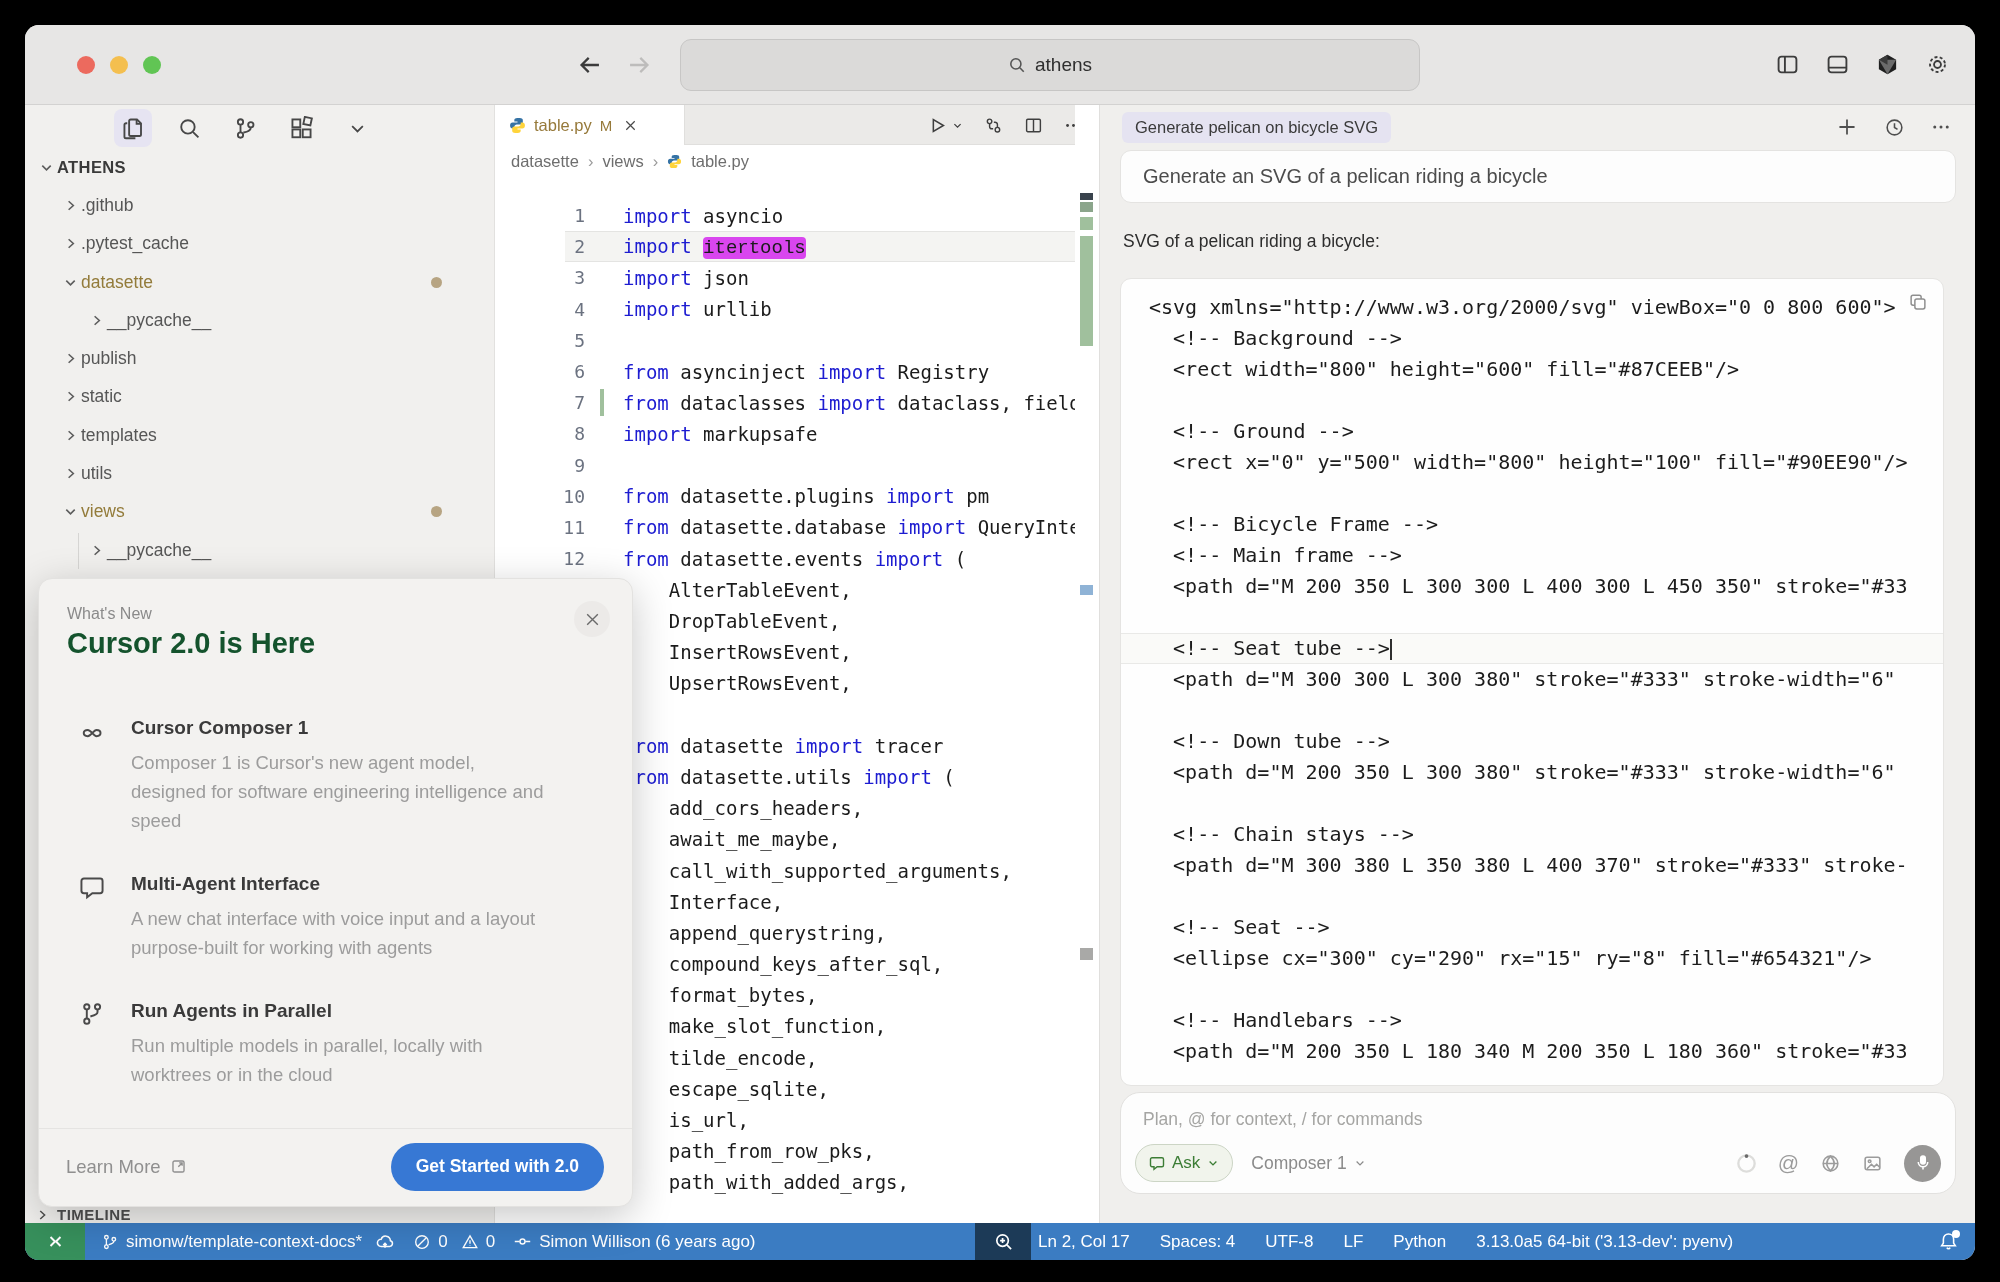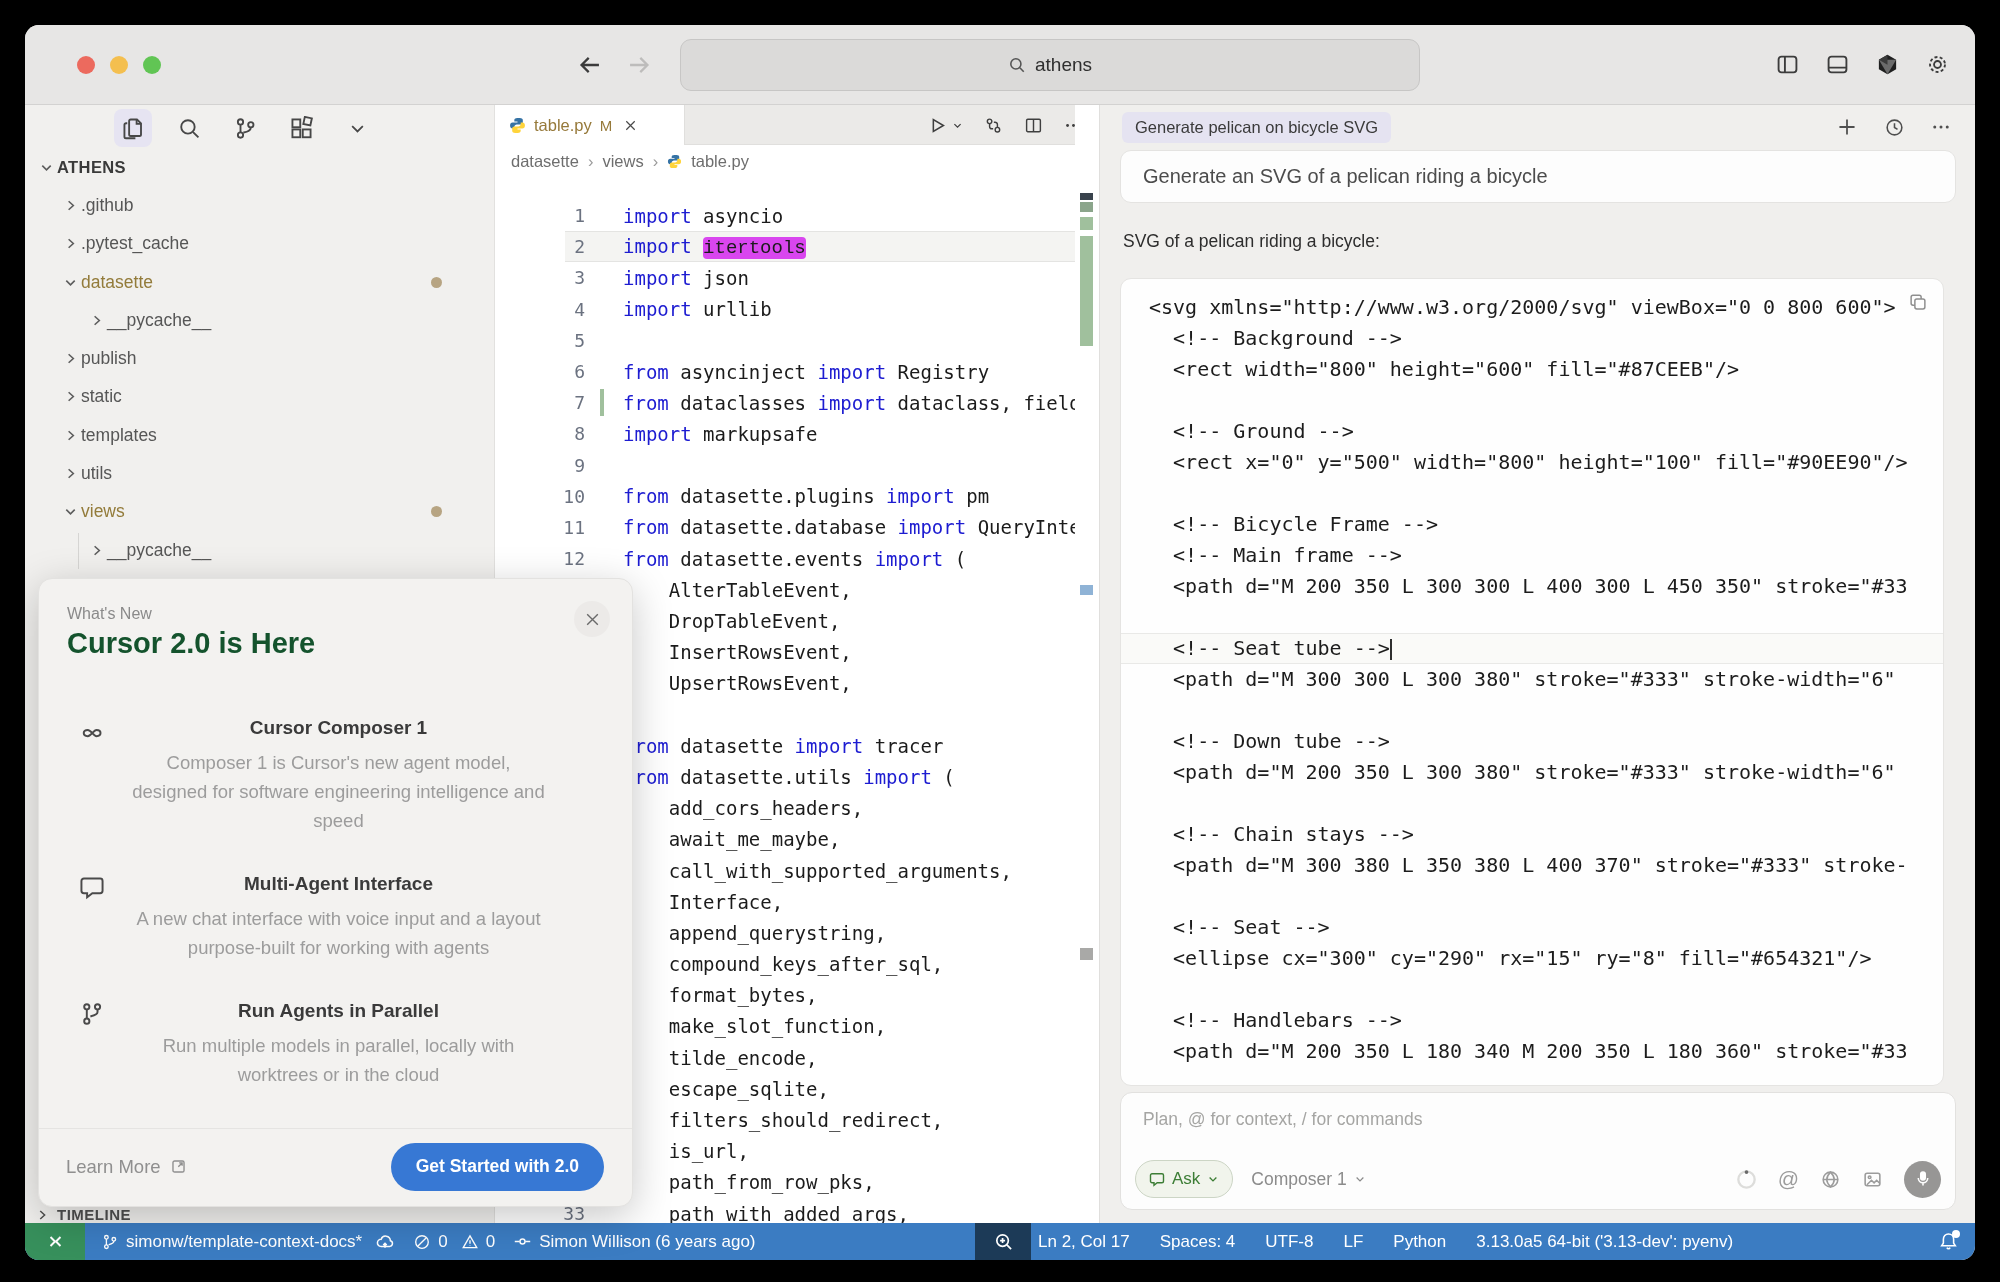--- a/index.html
+++ b/index.html
@@ -60,36 +60,36 @@
   #chat { position:absolute; left:1075px; top:80px; width:875px; height:1118px; background:#f0efed; }
   #chat-chip { position:absolute; left:22px; top:7px; height:31px; background:#e5e3f1; border-radius:6px; padding:0 13px; line-height:31px; font-size:16.5px; color:#3a3a3a; }
   #chat-icons { position:absolute; top:11px; right:24px; display:flex; gap:26px; color:#4f4f4f; align-items:center; }
   #prompt-card { position:absolute; left:20px; right:19px; top:45px; height:53px; background:#fdfdfd; border:1px solid #e4e3e1; border-radius:11px; line-height:51px; padding-left:22px; font-size:20px; color:#4c4c4c; overflow:hidden; }
   #resp-label { position:absolute; left:23px; top:126px; font-size:17.5px; color:#2d2d2d; }
   #code-card { position:absolute; left:20px; top:173px; width:824px; height:808px; background:#fefefe; border:1px solid #e5e4e2; border-radius:11px; overflow:hidden; padding-top:13px; font-family:"DejaVu Sans Mono",monospace; }
   .ccl { height:31px; line-height:31px; white-space:pre; font-size:20px; color:#1c1c1c; padding-left:28px; overflow:hidden; }
   .ccl.cur { background:#fafaf8; border-top:1px solid #e9e9e7; border-bottom:1px solid #e9e9e7; height:31px; line-height:29px; }
   .caret { display:inline-block; width:2px; height:21px; background:#2f2f2f; vertical-align:text-bottom; }
   #copy-btn { position:absolute; top:8px; right:8px; width:34px; height:30px; background:#fefefe; display:flex; align-items:center; justify-content:center; color:#8f8f8f; }
-  #input-card { position:absolute; left:20px; right:19px; top:987px; height:118px; background:#fdfdfd; border:1px solid #e2e1df; border-radius:12px; }
+  #input-card { position:absolute; left:20px; right:19px; top:987px; height:102px; background:#fdfdfd; border:1px solid #e2e1df; border-radius:20px; }
   #input-ph { position:absolute; left:22px; top:16px; font-size:17.5px; color:#a5a5a3; }
   #input-row { position:absolute; left:14px; right:14px; bottom:11px; height:38px; display:flex; align-items:center; justify-content:space-between; }
   #ask-pill { display:flex; align-items:center; gap:7px; height:38px; padding:0 13px; border-radius:19px; background:#f1f4ec; border:1px solid #ccd5c5; color:#3c7d35; }
   #ask-pill .ask-label { font-size:17px; font-weight:normal; }
   #model-select { display:flex; align-items:center; gap:7px; margin-left:18px; font-size:17.5px; color:#8b8b8b; }
   #input-left { display:flex; align-items:center; }
   #input-icons { display:flex; align-items:center; gap:21px; color:#9c9c9c; }
   #mic-btn { width:37px; height:37px; border-radius:50%; background:#979695; display:flex; align-items:center; justify-content:center; }
 
   
   #dialog { position:absolute; left:13px; top:553px; width:595px; height:629px; background:#f3f2f0; border:1px solid #e3e2e0; border-radius:14px; box-shadow:0 10px 40px rgba(0,0,0,.22); z-index:50; }
   #dlg-kicker { position:absolute; left:28px; top:26px; font-size:16px; color:#8a8a8a; }
   #dlg-title { position:absolute; left:28px; top:48px; font-size:29px; font-weight:bold; color:#14532d; }
   #dlg-close { position:absolute; top:22px; right:22px; width:36px; height:36px; border-radius:50%; background:#eceae8; display:flex; align-items:center; justify-content:center; color:#6a6a6a; }
-  #dlg-features { position:absolute; left:40px; top:138px; right:28px;text-align:center; }
+  #dlg-features { position:absolute; left:40px; top:138px; right:28px; }
   .feat { display:flex; gap:22px; margin-bottom:38px; }
   .feat .ficon { width:30px; flex:none; color:#4a4a4a; padding-top:1px; }
   .feat .ftitle { font-size:19px; font-weight:bold; color:#3a3a3a; margin-bottom:9px; }
   .feat .fdesc { font-size:18.5px; color:#9c9c9c; line-height:29px; max-width:415px; }
   #dlg-divider { position:absolute; left:0; right:0; top:549px; height:1px; background:#e5e4e2; }
   #dlg-footer { position:absolute; left:0; right:0; bottom:0; height:79px; display:flex; align-items:center; justify-content:space-between; padding:0 28px 0 27px; }
   #learn-more { display:flex; align-items:center; gap:9px; font-size:18.5px; color:#8f8f8f; }
   #cta-btn { height:48px; border-radius:24px; background:#3778d4; color:#fff; font-size:17.5px; font-weight:bold; display:flex; align-items:center; padding:0 25px; border:none; font-family:"Liberation Sans",sans-serif; }
 
   
@@ -468,24 +468,20 @@
           <span class="gut">27</span>
           <span class="ct"><span>    make_slot_function,</span></span>
         </div>
         <div class="cl">
           <span class="gut">28</span>
           <span class="ct"><span>    tilde_encode,</span></span>
         </div>
         <div class="cl">
           <span class="gut">29</span>
           <span class="ct"><span>    escape_sqlite,</span></span>
-        </div>
-        <div class="cl">
-          <span class="gut">30</span>
-          <span class="ct"><span>    filters_should_redirect,</span></span>
         </div>
         <div class="cl">
           <span class="gut">31</span>
           <span class="ct"><span>    is_url,</span></span>
         </div>
         <div class="cl">
           <span class="gut">32</span>
           <span class="ct"><span>    path_from_row_pks,</span></span>
         </div>
         <div class="cl">

